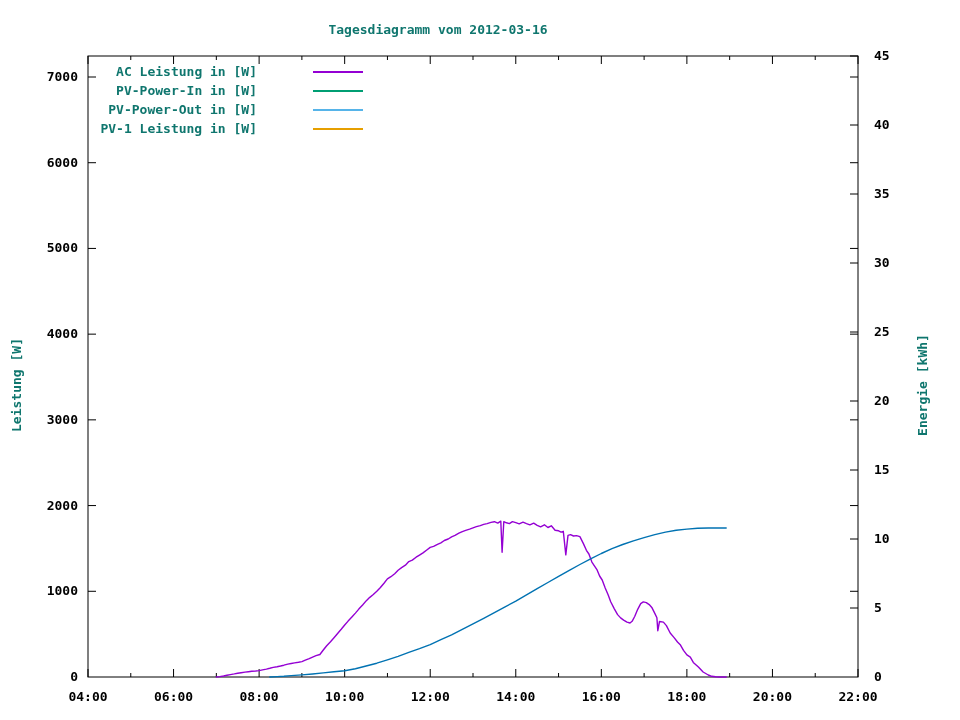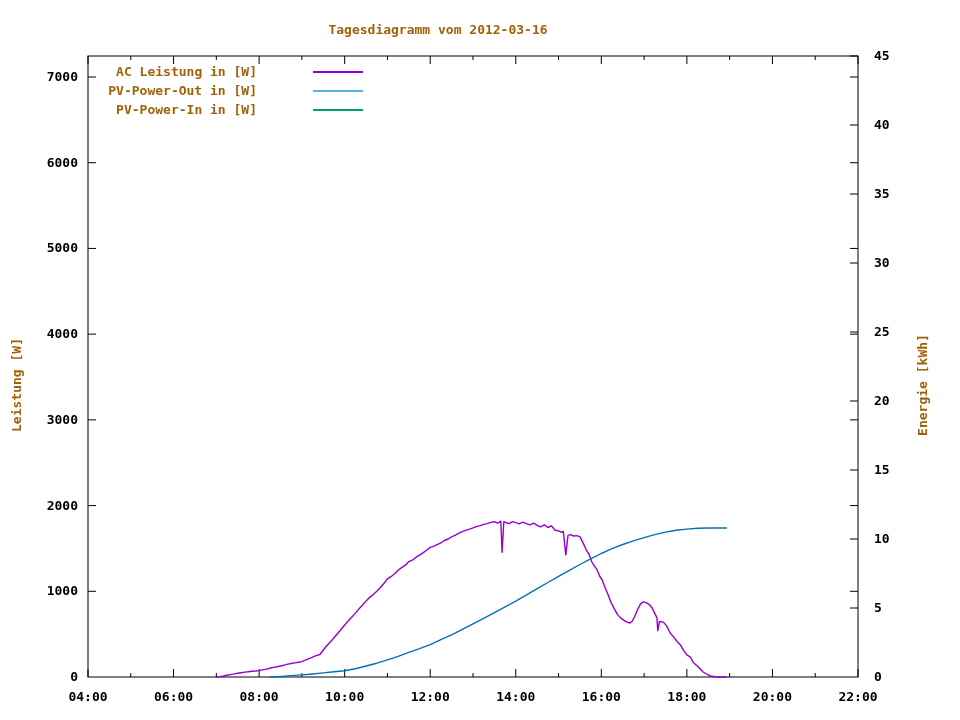--- a/index.html
+++ b/index.html
@@ -1,18 +1,18 @@
 <!DOCTYPE html>
 <html><head>
 <meta charset="utf-8">
 <style>
   html,body{margin:0;padding:0;background:#fff;}
   .screen{
     position:relative;width:960px;height:720px;background:#ffffff;overflow:hidden;
-    font-family:"DejaVu Sans Mono", monospace;font-weight:bold;color:#a16207;
+    font-family:"DejaVu Sans Mono", monospace;font-weight:bold;color:#0f766e;
   }
   .chart-title{
     position:absolute;top:22px;left:0;width:876px;text-align:center;
     font-size:13px;letter-spacing:0px;white-space:nowrap;
   }
   .ylabel{
     position:absolute;left:16px;top:385px;transform:translate(-50%,-50%) rotate(-90deg);
     font-size:13px;white-space:nowrap;
   }
   .y2label{
@@ -130,22 +130,26 @@
       <polyline points="216.3,677.0 219.8,676.6 223.6,676.0 227.0,675.3 230.4,674.6 234.3,673.9 237.7,673.2 241.1,672.7 245.0,672.1 248.4,671.7 251.8,671.3 255.7,671.0 259.1,670.6 262.5,669.9 266.4,669.1 269.8,668.3 273.2,667.4 277.1,666.7 280.5,666.0 283.9,665.2 287.8,664.1 291.2,663.5 294.6,662.9 298.5,662.3 301.9,661.6 305.3,660.2 309.2,658.7 312.6,657.1 316.0,655.7 319.9,654.5 323.3,650.0 326.7,645.7 330.5,641.7 334.0,637.7 337.4,633.7 341.2,629.3 344.7,625.0 348.1,621.1 351.9,617.0 355.4,613.1 358.8,609.1 362.6,605.0 366.1,600.9 369.5,597.6 373.3,594.5 376.8,591.3 380.2,587.7 384.0,583.2 387.4,578.9 390.9,576.7 394.7,573.7 398.1,570.2 401.6,567.6 405.4,565.2 408.8,561.6 412.3,560.1 416.1,557.2 419.5,555.1 423.0,552.9 426.8,550.0 430.2,547.4 433.6,546.4 437.5,544.3 440.9,542.8 444.3,540.5 448.2,539.0 451.6,536.8 455.0,535.4 458.9,533.2 462.3,531.6 465.7,530.3 469.6,529.1 473.0,527.9 476.4,526.7 480.3,525.6 483.7,524.4 487.1,523.6 491.0,522.4 494.4,521.7 497.8,523.1 500.8,521.2 502.1,552.3 503.8,521.7 506.4,522.8 509.4,523.6 512.4,521.7 515.8,522.7 519.2,523.9 523.0,522.2 526.5,523.6 529.9,524.8 533.7,523.1 537.2,525.3 540.6,526.8 544.4,524.8 547.9,527.5 551.3,525.8 555.1,530.3 558.6,530.8 561.1,532.1 563.3,531.3 565.8,554.9 568.0,535.4 570.5,534.7 573.5,536.0 576.5,535.6 579.9,536.6 583.4,543.6 586.4,550.3 588.9,554.0 591.9,562.1 594.9,566.6 597.1,569.9 599.6,576.0 602.2,580.0 605.2,587.9 608.2,595.1 610.7,601.7 614.2,608.6 617.6,614.6 620.6,617.9 623.6,620.1 627.0,622.1 630.0,623.0 632.1,621.3 634.7,616.5 637.7,609.3 640.7,603.6 643.3,601.9 646.3,602.6 649.2,604.6 651.8,607.4 654.8,613.4 656.9,617.7 657.8,630.7 659.5,621.5 663.4,622.1 666.4,625.6 670.2,633.0 674.1,637.6 677.5,642.0 680.5,645.1 683.5,650.3 686.9,654.9 690.3,657.1 693.3,662.4 698.4,667.0 703.1,672.0 708.3,675.0 711.7,676.3 715.6,676.8 719.0,677.0 726.2,677.0" fill="none" stroke="#9400D3" stroke-width="1.4" stroke-linejoin="round" stroke-linecap="round"></polyline>
       <polyline points="269.8,677.0 277.1,676.6 283.9,676.2 291.2,675.6 301.9,674.9 312.6,674.0 323.3,672.9 334.0,671.8 344.7,670.8 355.4,668.7 366.1,666.0 376.8,663.2 387.4,659.8 398.1,656.3 408.8,652.4 419.5,648.7 430.2,644.6 440.9,639.7 451.6,634.9 462.3,629.4 473.0,623.9 483.7,618.4 494.4,612.6 505.1,606.9 515.8,601.1 526.5,594.9 537.2,588.7 547.9,582.5 558.6,576.3 569.3,570.3 579.9,564.5 590.6,558.9 601.3,553.5 612.0,548.7 622.7,544.5 633.4,540.8 644.1,537.6 654.8,534.6 665.5,532.1 676.2,530.3 686.9,529.1 697.6,528.2 708.3,528.0 719.0,528.0 726.2,528.0" fill="none" stroke="#0072B2" stroke-width="1.4" stroke-linejoin="round" stroke-linecap="round"></polyline>
     </svg>
 
   <div class="legend">
     <div class="legend-row">
       <span class="legend-label">AC Leistung in [W]</span>
       <span class="legend-line" style="background: rgb(148, 0, 211);"></span>
     </div>
     <div class="legend-row">
+      <span class="legend-label">PV-Power-In in [W]</span>
+      <span class="legend-line" style="background: rgb(0, 158, 115);"></span>
+    </div>
+    <div class="legend-row">
       <span class="legend-label">PV-Power-Out in [W]</span>
       <span class="legend-line" style="background: rgb(86, 180, 233);"></span>
     </div>
     <div class="legend-row">
-      <span class="legend-label">PV-Power-In in [W]</span>
-      <span class="legend-line" style="background: rgb(0, 158, 115);"></span>
+      <span class="legend-label">PV-1 Leistung in [W]</span>
+      <span class="legend-line" style="background: rgb(230, 159, 0);"></span>
     </div>
   </div>
 
 </div>
 
 </body></html>

